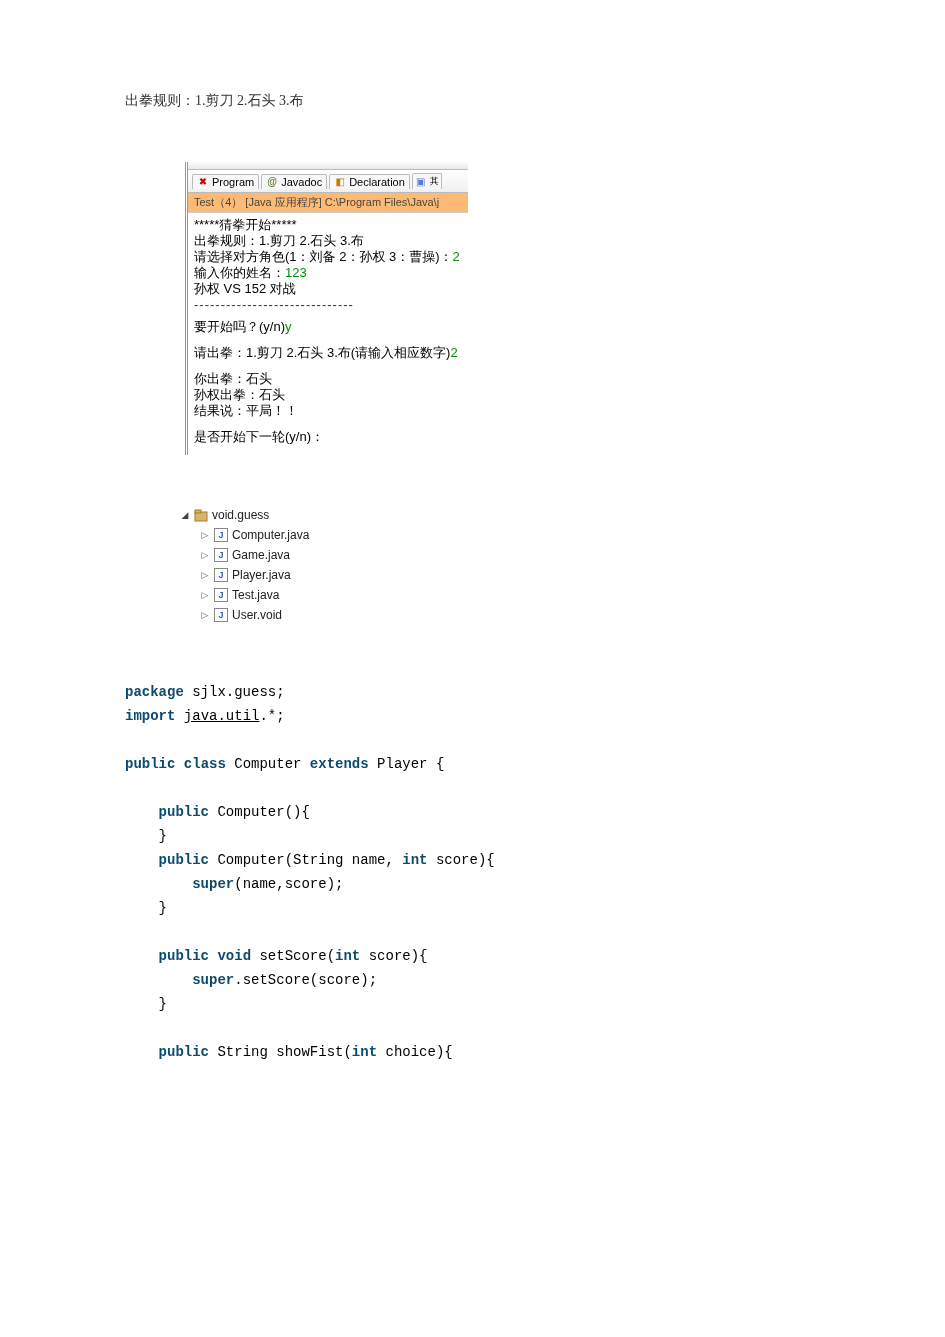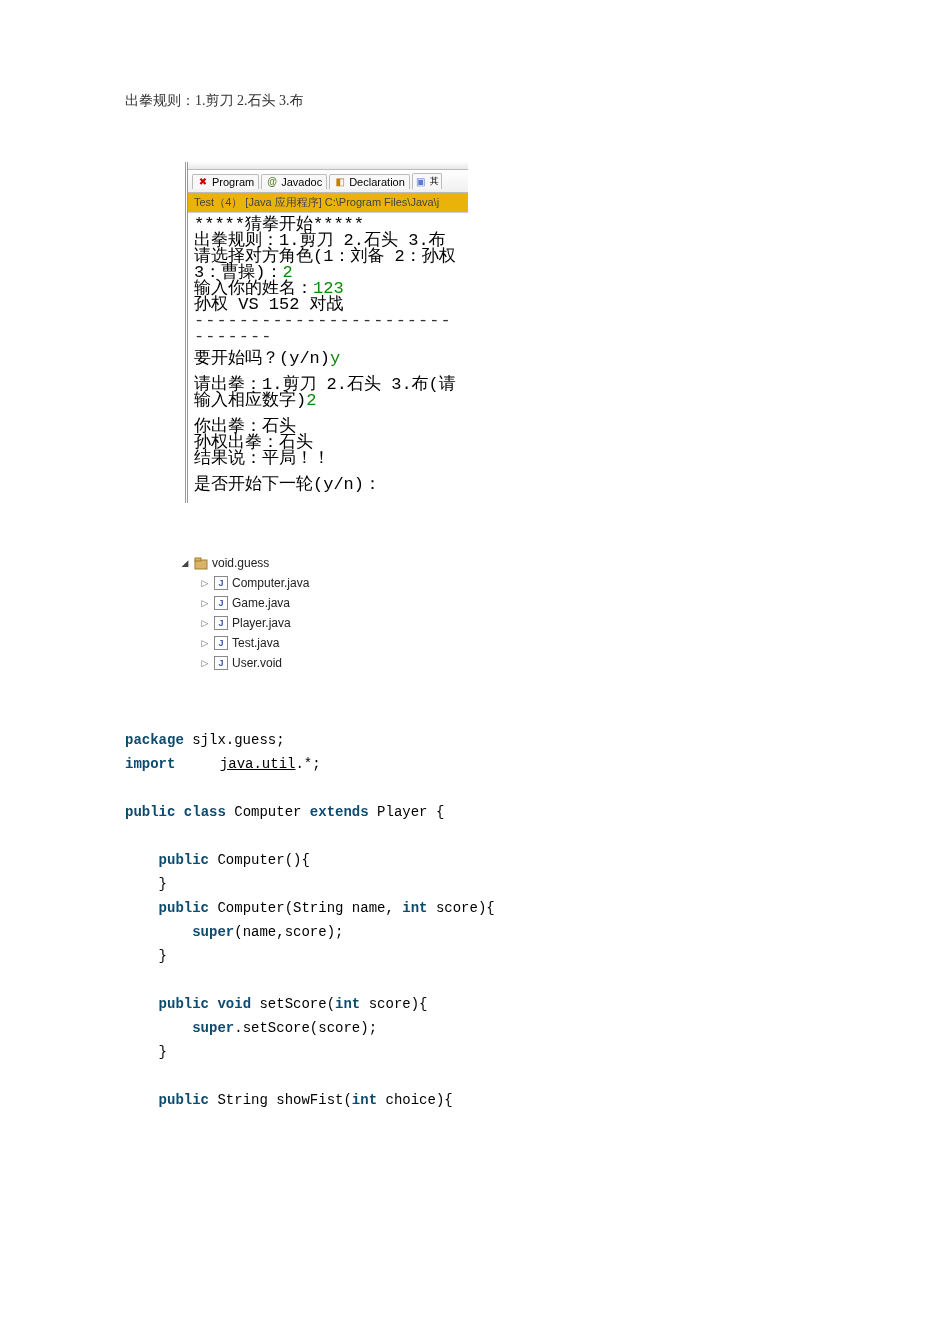--- a/index.html
+++ b/index.html
@@ -60,28 +60,28 @@
   }
   .ic-problems { color: #c00; }
   .ic-javadoc { color: #5a7b2f; font-weight: bold; }
   .ic-decl { color: #c08000; }
   .ic-console { color: #5a7bd6; }
   .terminated {
     font-family: Tahoma, Arial, sans-serif;
     font-size: 11px;
     color: #444;
     padding: 2px 6px;
-    background: #eab308;
+    background: #fdba74;
     border-bottom: 1px solid #ccc;
     white-space: nowrap;
     overflow: hidden;
   }
   .console-body {
-    font-family: Liberation Mono, monospace;
-    font-size: 17px;
+    font-family: Liberation Sans, sans-serif;
+    font-size: 13px;
     padding: 4px 6px 10px 6px;
     line-height: 16px;
     color: #000;
   }
   .console-body .in { color: #0a8a0a; }
   .dashes { letter-spacing: 1px; color: #333; }
   .tree {
     margin: 50px 0 0 55px;
     font-family: Tahoma, Arial, sans-serif;
     font-size: 12px;
@@ -124,21 +124,21 @@
   .tree-child { padding-left: 20px; }
   .code-section {
     margin: 55px 0 0 0;
     font-family: Consolas, "Courier New", monospace;
     font-size: 14px;
     line-height: 24px;
     color: #000;
     white-space: pre;
   }
   .kw { color: #0c4a6e; font-weight: bold; }
-  .uline { text-decoration: underline; margin-left: 36px; }
+  .uline { text-decoration: underline; }
 </style>
 </head>
 <body>
 
 <div class="content">
 
   <div class="intro">
     <div>出拳规则：1.剪刀 2.石头 3.布</div>
   </div>
 

